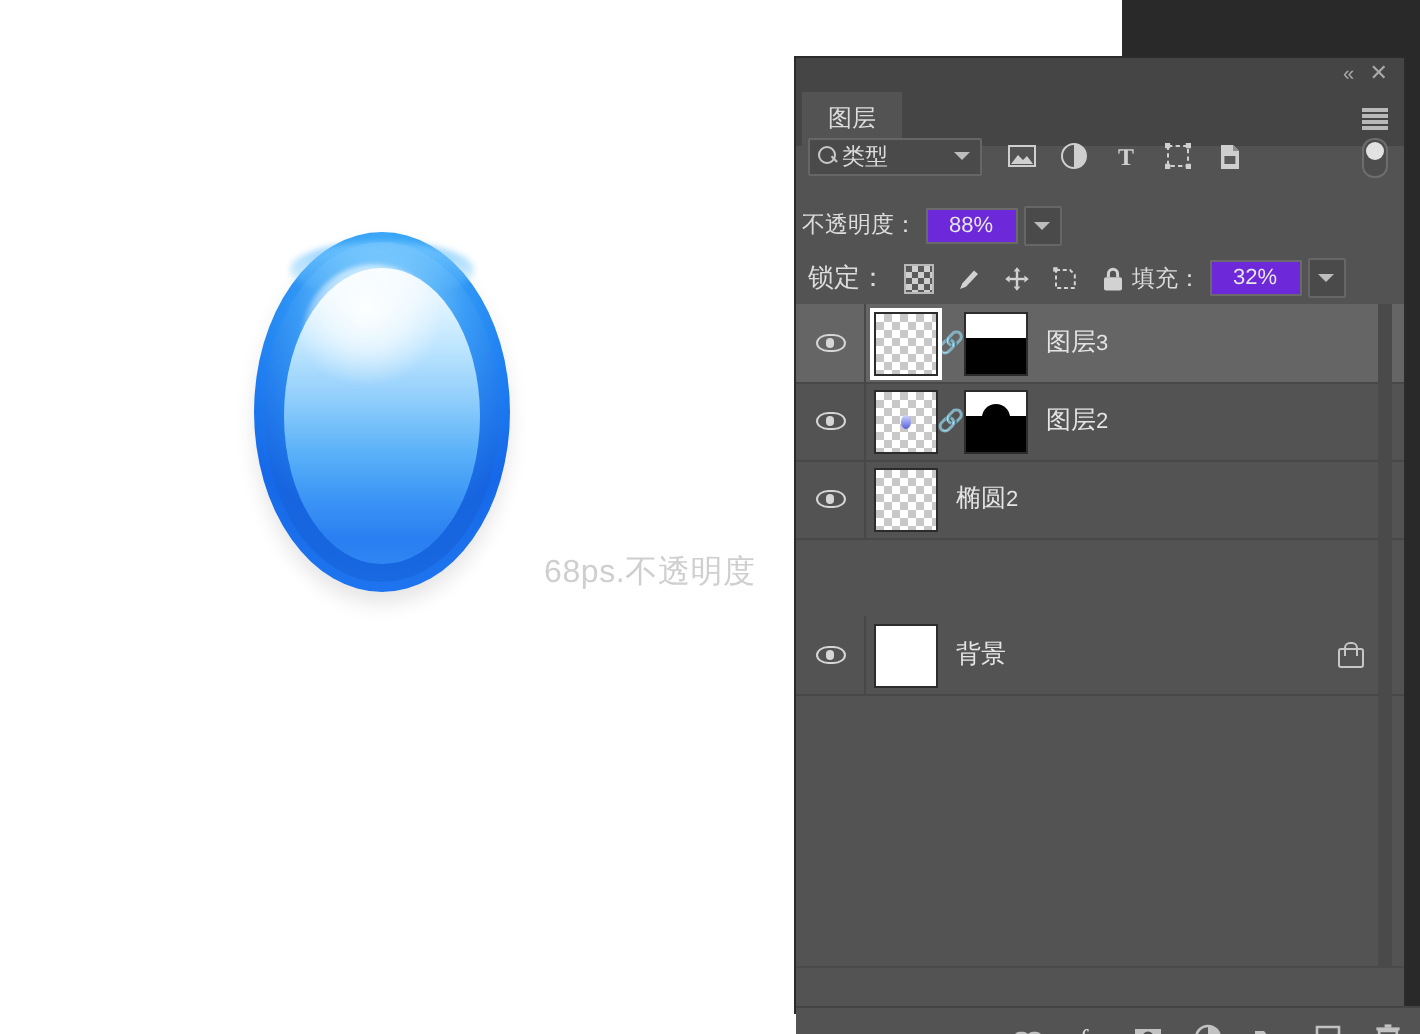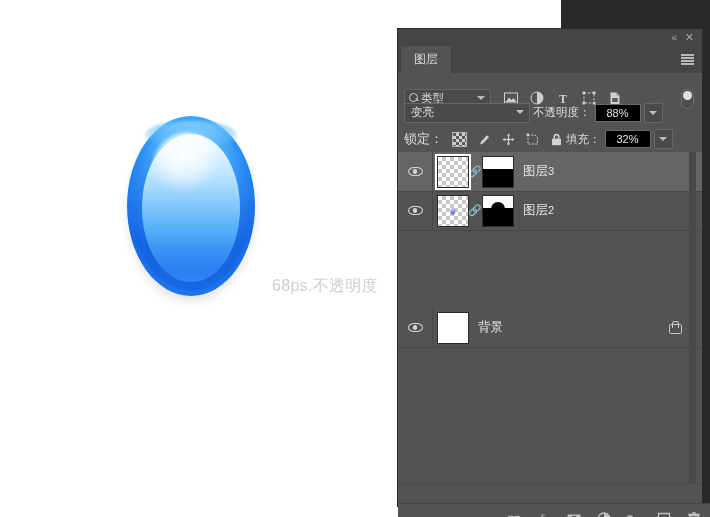--- a/index.html
+++ b/index.html
@@ -67,21 +67,21 @@
     background:#535353;color:#dcdcdc;font-size:12px;
     display:flex;align-items:center;
   }
   .panel-menu{
     position:absolute;right:8px;top:8px;width:13px;height:11px;
     display:flex;flex-direction:column;justify-content:space-between;
   }
   .panel-menu i{display:block;height:1.6px;background:#b9b9b9;}
 
   .row-filter{
-    position:absolute;left:0;top:56px;width:304px;height:26px;
+    position:absolute;left:0;top:36px;width:304px;height:26px;
     display:flex;align-items:center;
   }
   .search-box{
     position:relative;margin-left:6px;width:85px;height:17px;
     background:#4a4a4a;border:1px solid #666;border-radius:1px;
     display:flex;align-items:center;
   }
   .mag{
     position:absolute;left:4px;top:3px;width:7px;height:7px;
     border:1.4px solid #c9c9c9;border-radius:50%;
@@ -107,21 +107,21 @@
     position:absolute;left:0;top:70px;width:304px;height:27px;
     display:flex;align-items:center;
   }
   .blend-sel{
     margin-left:6px;width:124px;height:18px;background:#4a4a4a;border:1px solid #666;
     display:flex;align-items:center;position:relative;border-radius:1px;
   }
   .blend-sel span{margin-left:6px;font-size:11.5px;color:#e0e0e0;}
   .opa-label{margin-left:3px;font-size:11.5px;color:#dcdcdc;}
   .val-box{
-    width:44px;height:16px;background:#000000;border:1px solid #6a6a6a;
+    width:44px;height:16px;background:#6d28d9;border:1px solid #6a6a6a;
     margin-left:4px;display:flex;align-items:center;justify-content:center;
     font-size:11px;color:#e6e6e6;
   }
   .stepper{
     width:17px;height:18px;background:#4a4a4a;border:1px solid #666;margin-left:3px;position:relative;border-radius:1px;
   }
   .stepper::after{
     content:"";position:absolute;left:4px;top:7px;width:0;height:0;
     border-left:4px solid transparent;border-right:4px solid transparent;border-top:4px solid #bdbdbd;
   }
@@ -298,24 +298,20 @@
               <path d="M2.5 1.5 h6 l3 3 v9 h-9 Z" fill="#cfcfcf"></path>
               <path d="M8.5 1.5 v3 h3" fill="#8f8f8f"></path>
               <rect x="4.2" y="7" width="5.5" height="4" fill="#5a5a5a"></rect>
             </svg>
         </span>
       </div>
       <div class="toggle-sw"></div>
     </div>
 
     <div class="row-blend">
-      <div class="blend-sel">
-        <span>变亮</span>
-        <span class="caret"></span>
-      </div>
       <span class="opa-label">不透明度：</span>
       <span class="val-box">88%</span>
       <span class="stepper"></span>
     </div>
 
     <div class="row-lock">
       <span class="lock-label">锁定：</span>
       <div class="lock-icons">
         <span class="lk ic-checker"></span>
         <span class="lk">
@@ -374,20 +370,29 @@
         <div class="link-ico">🔗</div>
         <div class="mask">
             <span class="m-bot"></span>
             <span class="m-dome"></span>
           </div>
         <div class="lname">
           <span>图层</span><span class="num">2</span>
         </div>
       </div>
 
+      <div class="layer-row" style="top:78px">
+        <div class="eye">
+            <span class="eye-g"></span>
+          </div>
+        <div class="thumb"></div>
+        <div class="lname">
+          <span>椭圆</span><span class="num">2</span>
+        </div>
+      </div>
 
 
       <div class="layer-row" style="top:156px">
         <div class="eye">
             <span class="eye-g"></span>
           </div>
         <div class="thumb white"></div>
         <div class="lname">
           <span>背景</span>
         </div>

